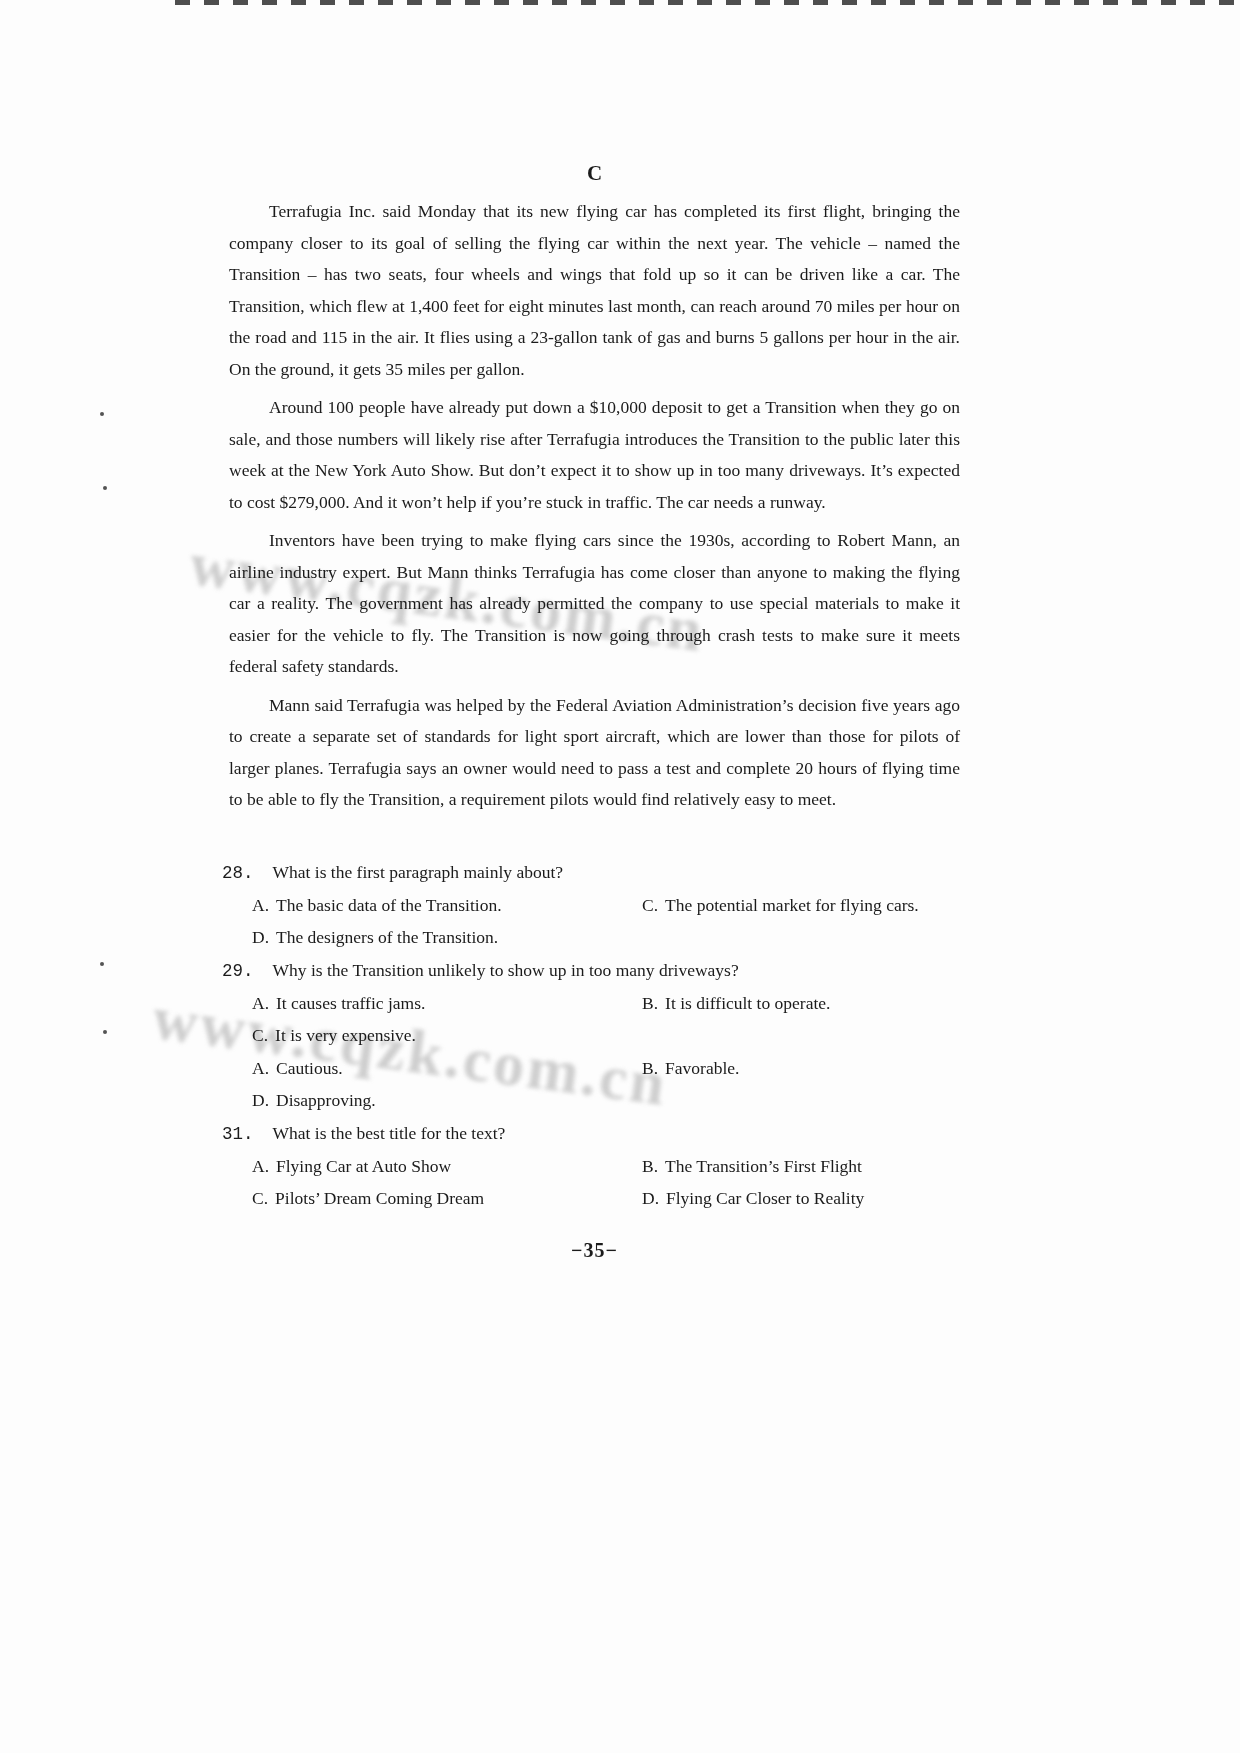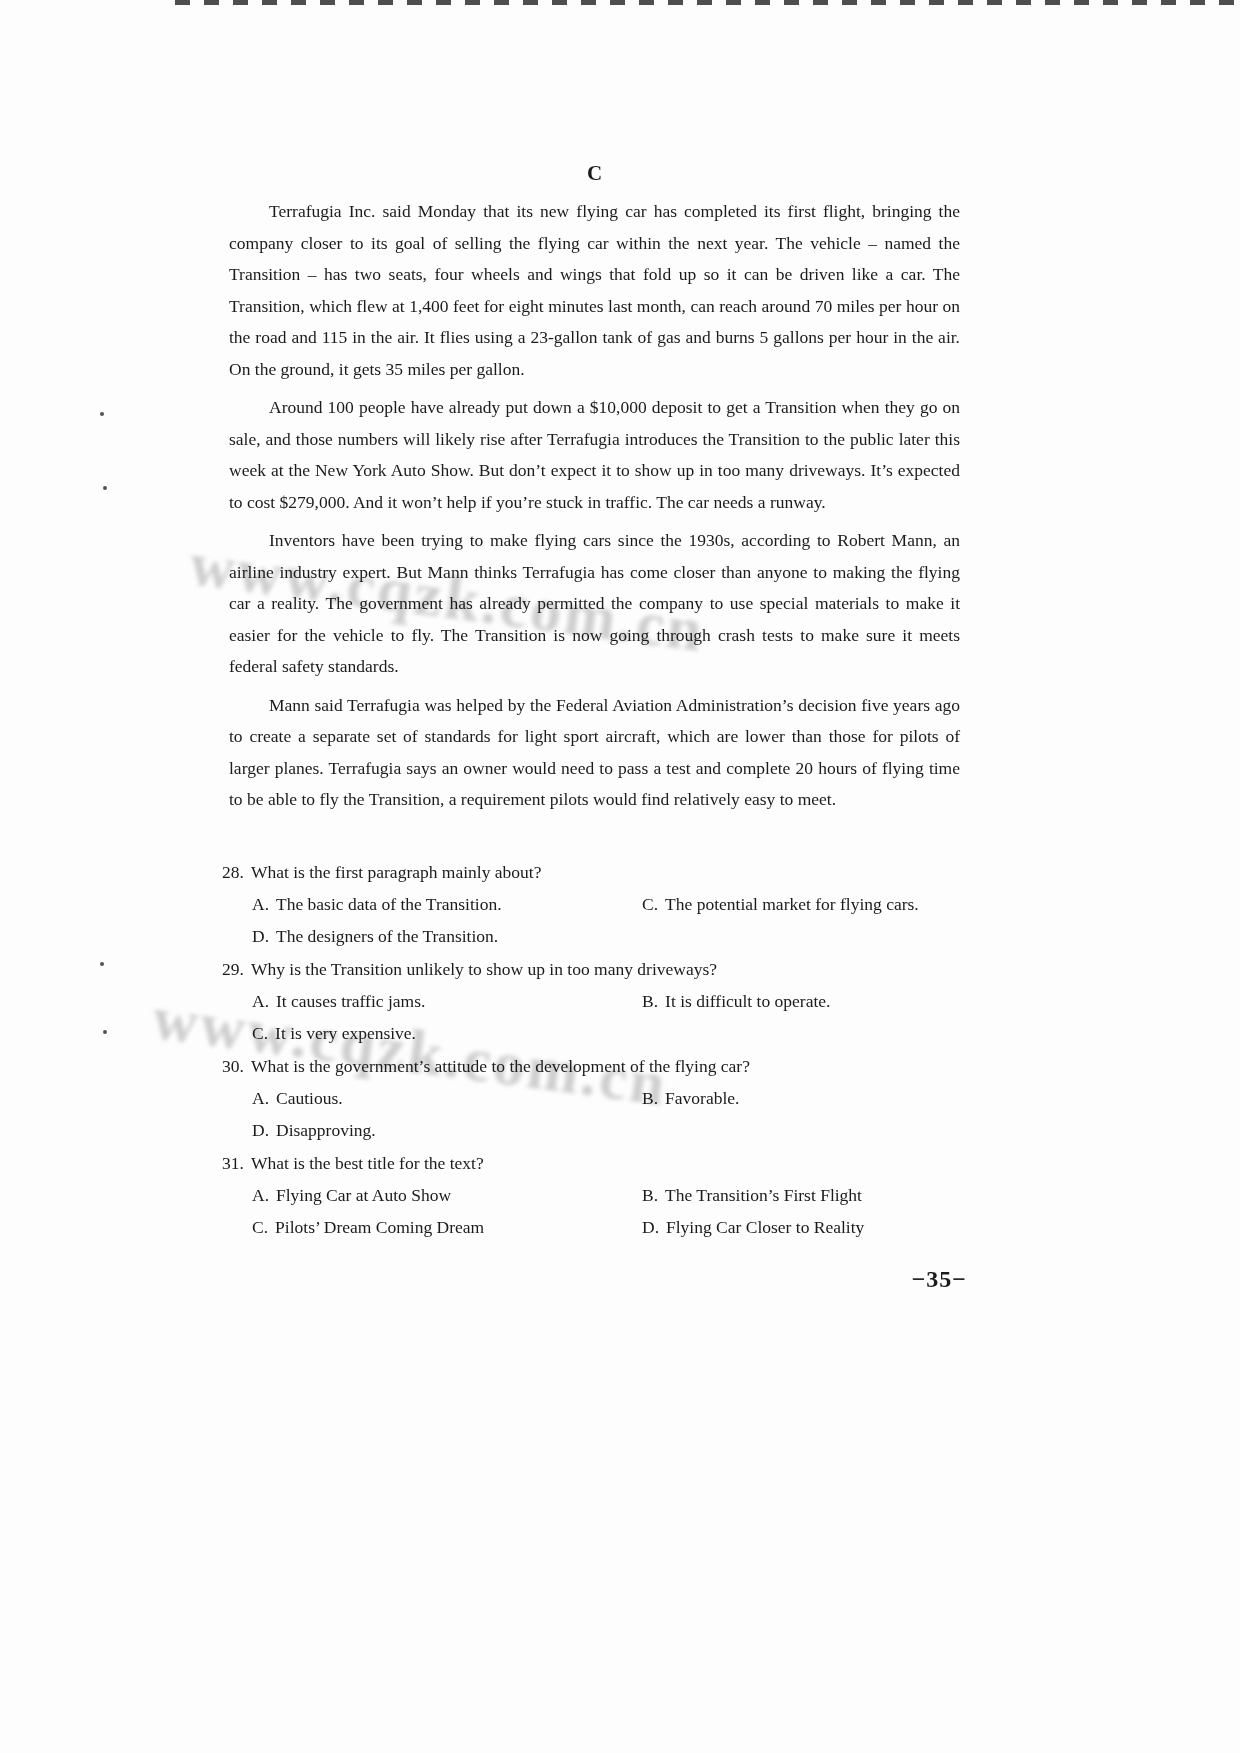--- a/index.html
+++ b/index.html
@@ -73,37 +73,38 @@
     text-align: justify;
     text-indent: 40px;
   }
   .questions {
     margin-top: 40px;
   }
   .q-line {
     line-height: 32px;
   }
   .q-num {
-    margin-right: 7px;
+    margin-right: 19px;
+    font-family: Liberation Mono, monospace;
   }
   .options {
     display: grid;
     grid-template-columns: 390px 1fr;
     padding-left: 30px;
   }
   .option {
     line-height: 32.5px;
   }
   .opt-label {
     margin-right: 7px;
   }
   .page-number {
-    text-align: right;
+    text-align: center;
     margin-top: 20px;
-    font-size: 24px;
+    font-size: 20px;
     font-weight: bold;
     letter-spacing: 1px;
   }
 </style>
 </head>
 <body>
 
 <div class="page">
 
   <div class="top-edge"></div>
@@ -143,23 +144,20 @@
           <span class="q-num">29.</span><span>Why is the Transition unlikely to show up in too many driveways?</span>
         </div>
         <div class="options">
           <div class="option"><span class="opt-label">A.</span><span>It causes traffic jams.</span></div>
           <div class="option"><span class="opt-label">B.</span><span>It is difficult to operate.</span></div>
           <div class="option"><span class="opt-label">C.</span><span>It is very expensive.</span></div>
         </div>
       </div>
 
       <div class="question">
-        <div class="q-line">
-          <span class="q-num">30.</span><span>What is the government’s attitude to the development of the flying car?</span>
-        </div>
         <div class="options">
           <div class="option"><span class="opt-label">A.</span><span>Cautious.</span></div>
           <div class="option"><span class="opt-label">B.</span><span>Favorable.</span></div>
           <div class="option"><span class="opt-label">D.</span><span>Disapproving.</span></div>
         </div>
       </div>
 
       <div class="question">
         <div class="q-line">
           <span class="q-num">31.</span><span>What is the best title for the text?</span>

